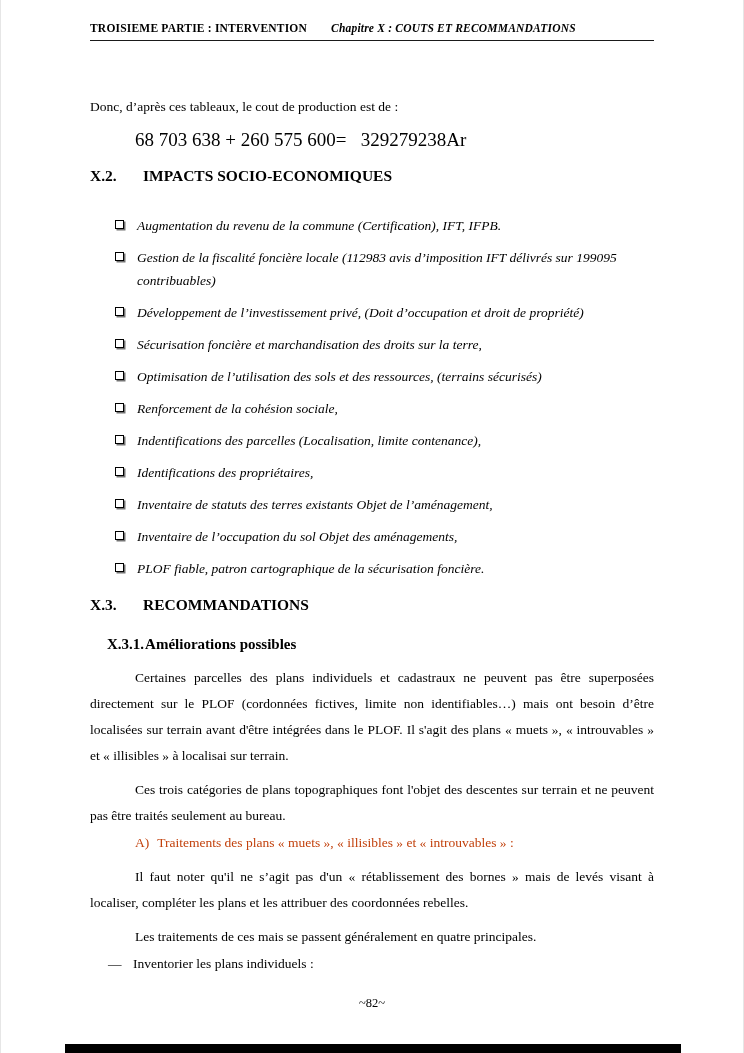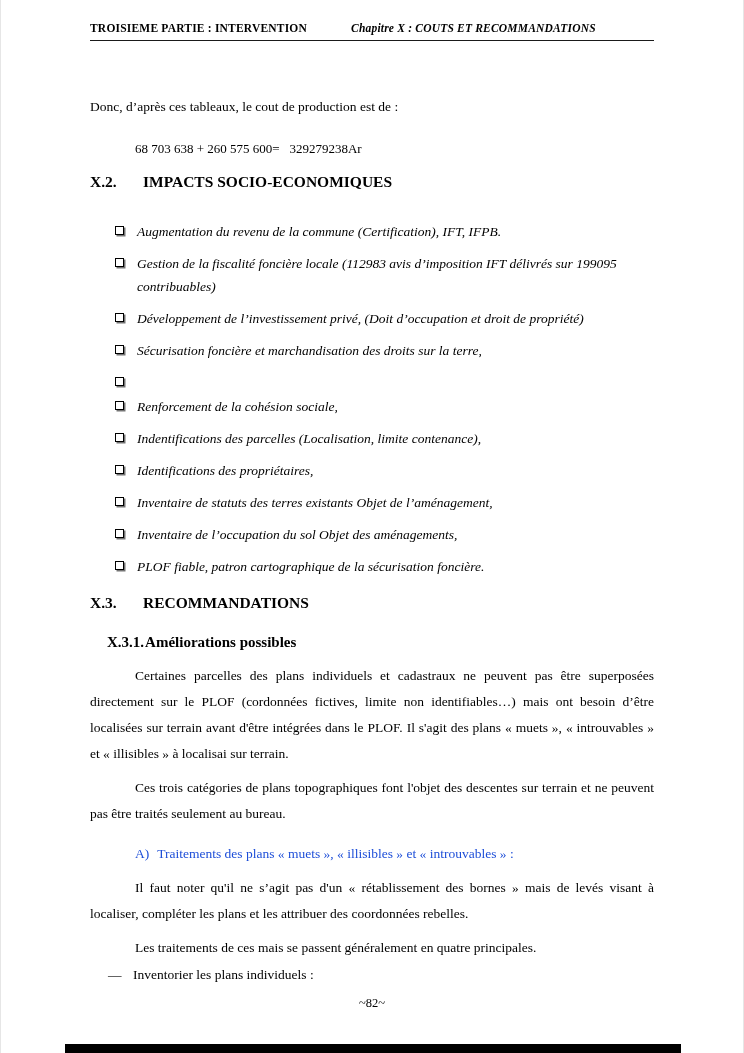--- a/index.html
+++ b/index.html
@@ -10,29 +10,29 @@
     margin:0 auto;
     background:#ffffff;
     border-left:1px solid #e6e6e6;
     border-right:1px solid #e6e6e6;
     font-family:"Liberation Serif", serif;
     color:#000;
     overflow:hidden;
   }
   .content { padding:0 89px; }
   .header {
-    display:flex; align-items:flex-start; gap:44px;
+    display:flex; align-items:flex-start; gap:24px;
     padding:22px 0 6px 0;
     border-bottom:1px solid #1a1a1a;
     font-size:11.5px; letter-spacing:0.2px;
   }
   .hdr-left  { font-weight:bold; }
   .hdr-right { font-weight:bold; font-style:italic; }
   .intro { margin-top:58px; font-size:13.5px; }
-  .calc  { margin-top:26px; margin-left:45px; font-size:13px; white-space:pre-wrap; }
+  .calc  { margin-top:14px; margin-left:45px; font-size:19px; white-space:pre-wrap; }
   .h2 { display:flex; margin-top:16px; font-size:15.5px; font-weight:bold; }
   .h2 .num { width:53px; flex:0 0 auto; }
   .bullets { margin-top:29px;font-style:italic; }
   .bullet-row { display:flex; align-items:flex-start; margin-bottom:9px; padding-left:25px; }
   .chk {
     display:inline-block; flex:0 0 auto;
     width:9px; height:9px;
     border:1.4px solid #000;
     box-shadow:1.5px 1.5px 0 rgba(0,0,0,0.55);
     margin:6px 13px 0 0;
@@ -40,23 +40,23 @@
   .bullet-text { font-size:13.5px; line-height:23px; max-width:540px; }
   .h3sub { margin:22px 0 0 17px; font-size:15px; font-weight:bold; }
   .h3sub .num { margin-right:1px; }
   .para {
     margin-top:8px;
     font-size:13.5px; line-height:26px;
     text-align:justify; text-indent:45px;
   }
   .para.first { margin-top:12px; }
   .a-head {
-    margin-top:14px; margin-left:45px;
+    margin-top:1px; margin-left:45px;
     font-size:13.5px; line-height:26px;
-    color:#1d4ed8;
+    color:#c2410c;
   }
   .a-head .a-label { margin-right:8px; }
   .dash-row { display:flex; margin-top:1px; padding-left:18px; font-size:13.5px; line-height:26px; }
   .dash { width:25px; flex:0 0 auto; }
   .footer {
     position:absolute; left:0; bottom:42px; width:100%;
     text-align:center; font-size:12.5px;
   }
   .bottom-bar {
     position:absolute; bottom:0; left:64px; right:62px; height:9px;
@@ -95,20 +95,21 @@
       <div class="bullet-row">
         <span class="chk"></span>
         <span class="bullet-text">Développement de l’investissement privé, (Doit d’occupation et droit de propriété)</span>
       </div>
       <div class="bullet-row">
         <span class="chk"></span>
         <span class="bullet-text">Sécurisation foncière et marchandisation des droits sur la terre,</span>
       </div>
       <div class="bullet-row">
         <span class="chk"></span>
+        <span class="bullet-text">Optimisation de l’utilisation des sols et des ressources, (terrains sécurisés)</span>
       </div>
       <div class="bullet-row">
         <span class="chk"></span>
         <span class="bullet-text">Renforcement de la cohésion sociale,</span>
       </div>
       <div class="bullet-row">
         <span class="chk"></span>
         <span class="bullet-text">Indentifications des parcelles (Localisation, limite contenance),</span>
       </div>
       <div class="bullet-row">

